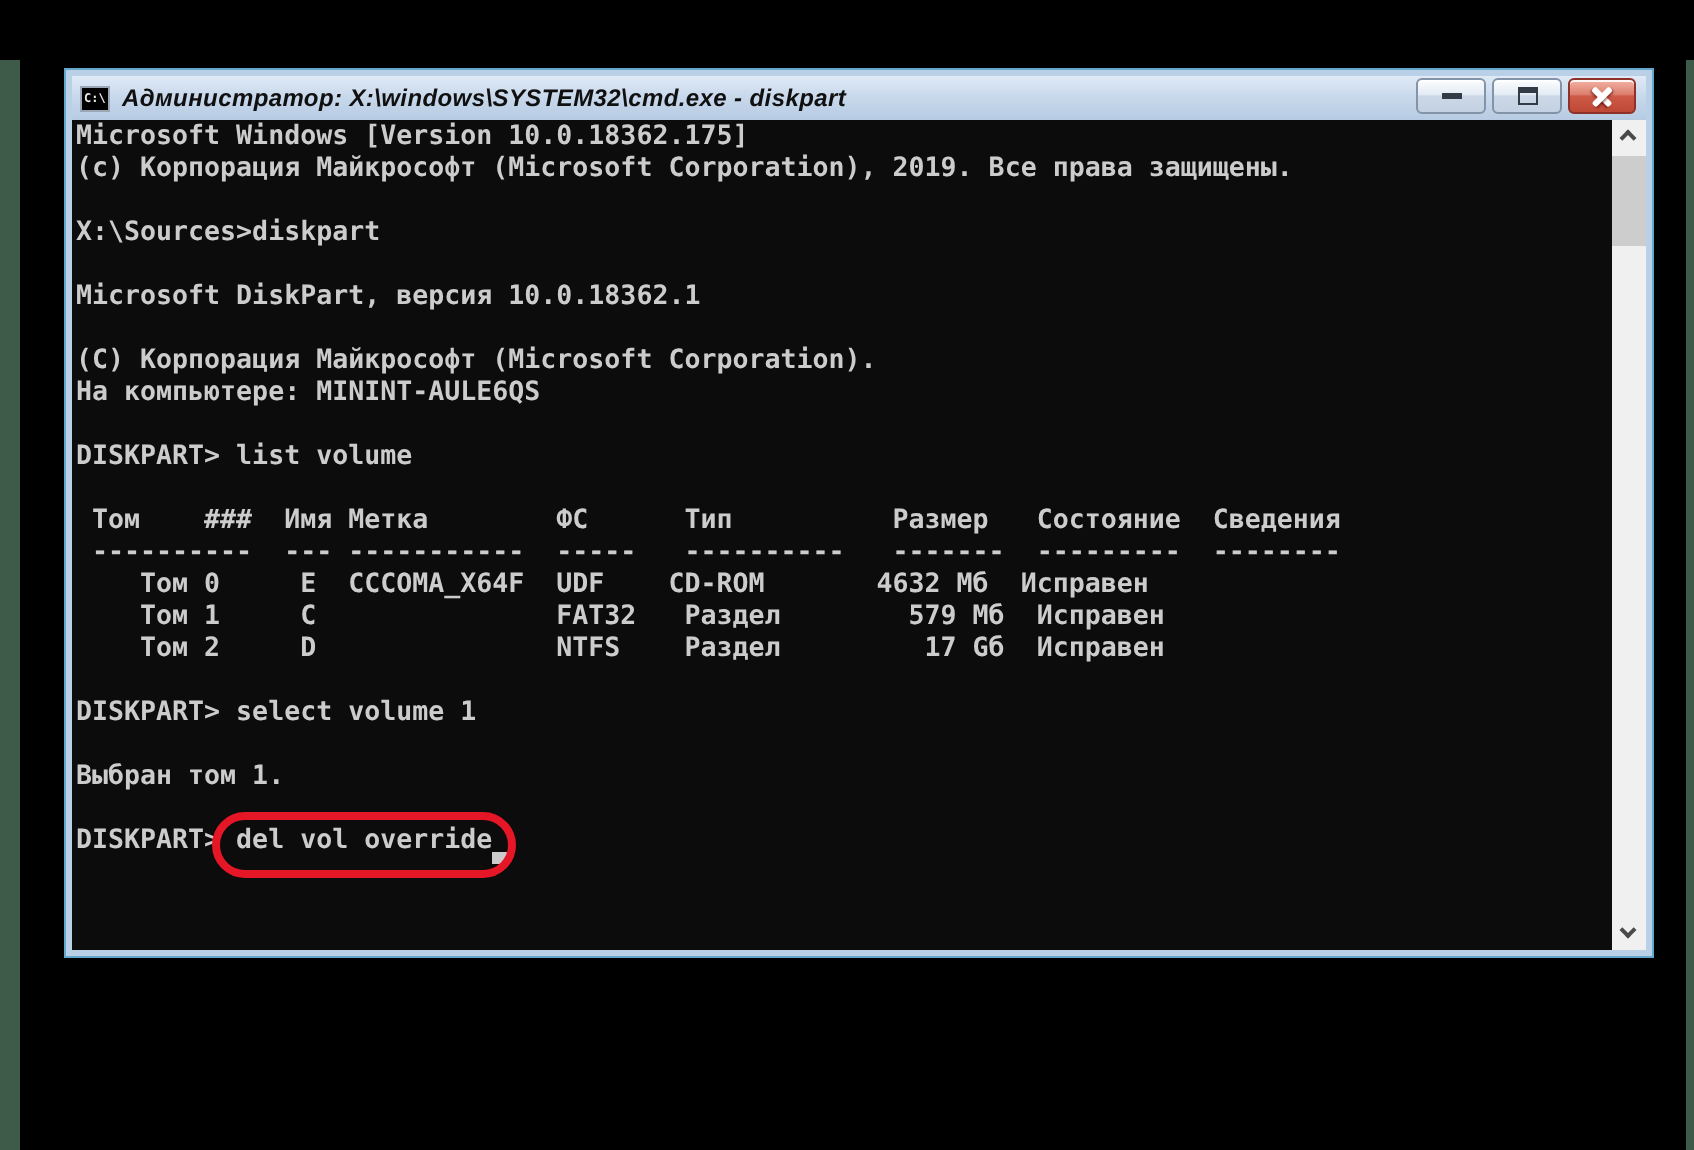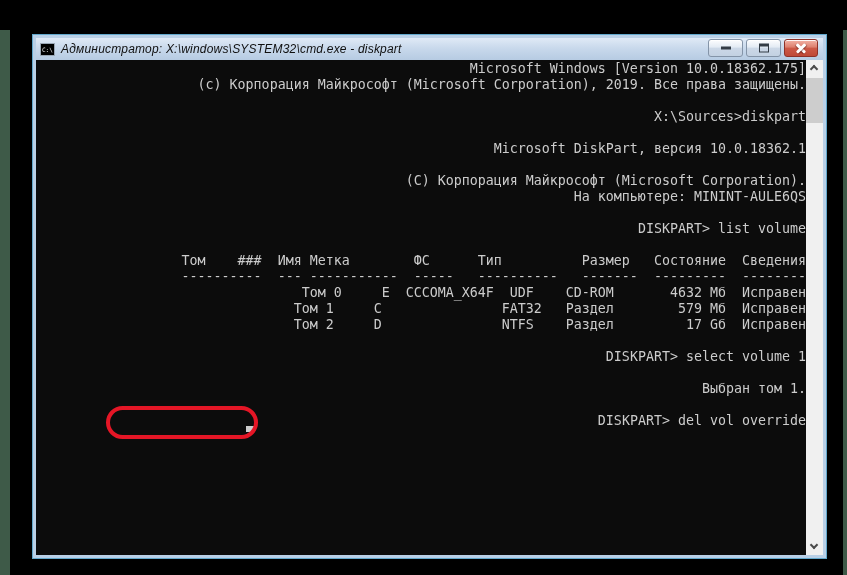--- a/index.html
+++ b/index.html
@@ -7,24 +7,25 @@
     width:847px;height:575px;position:relative;overflow:hidden;
     background:#000000;
     font-family:"Liberation Sans", sans-serif;
   }
   .edge-strip{position:absolute;top:30px;bottom:0;background:#3e5a48;}
   .edge-strip.left{left:0;width:10px;}
   .edge-strip.right{right:0;width:4px;}
 
   
   .win{
-    position:absolute;left:33px;top:35px;width:793px;height:523px;
+    position:absolute;left:33px;top:35px;width:793px;height:443px;
     box-sizing:border-box;border:3px solid #b9d0e7;
     box-shadow:0 0 0 1px #62a8cc;
     background:#a21caf;
+    font-weight:bold;
   }
   .titlebar{
     position:relative;height:22px;
     background:linear-gradient(180deg,#e0eaf6 0%,#c9d9ec 45%,#b6cbe2 100%);
     display:flex;align-items:center;
   }
   .cmd-icon{
     width:15px;height:13px;margin-left:4px;margin-right:6px;
     background:#000;border:1px solid #9aa7b5;box-sizing:border-box;
     color:#e8e8e8;font-family:"DejaVu Sans Mono",monospace;
@@ -53,21 +54,21 @@
     width:10px;height:9px;box-sizing:border-box;border:1px solid #333c46;border-top:3px solid #333c46;background:transparent;}
   .glyph-x{position:absolute;left:50%;top:50%;width:12px;height:12px;transform:translate(-50%,-50%);}
   .glyph-x i{position:absolute;left:0;top:5px;width:12px;height:2.6px;background:#ffffff;border-radius:1px;
     box-shadow:0 1px 1px rgba(80,10,5,.5);}
   .glyph-x i:first-child{transform:rotate(45deg);}
   .glyph-x i:last-child{transform:rotate(-45deg);}
 
   
   .console{
     position:absolute;left:0;top:22px;right:17px;bottom:0;
-    background:#0c0c0c;overflow:hidden;text-align:right;
+    background:#0c0c0c;overflow:hidden;
   }
   .console pre{
     margin:0;padding:1px 0 0 2px;
     font-family:"DejaVu Sans Mono",monospace;
     font-size:13.3px;line-height:16px;color:#cccccc;
     white-space:pre;
   }
   .cursor{
     position:absolute;left:210px;top:366px;width:8px;height:6px;background:#cccccc;
   }

